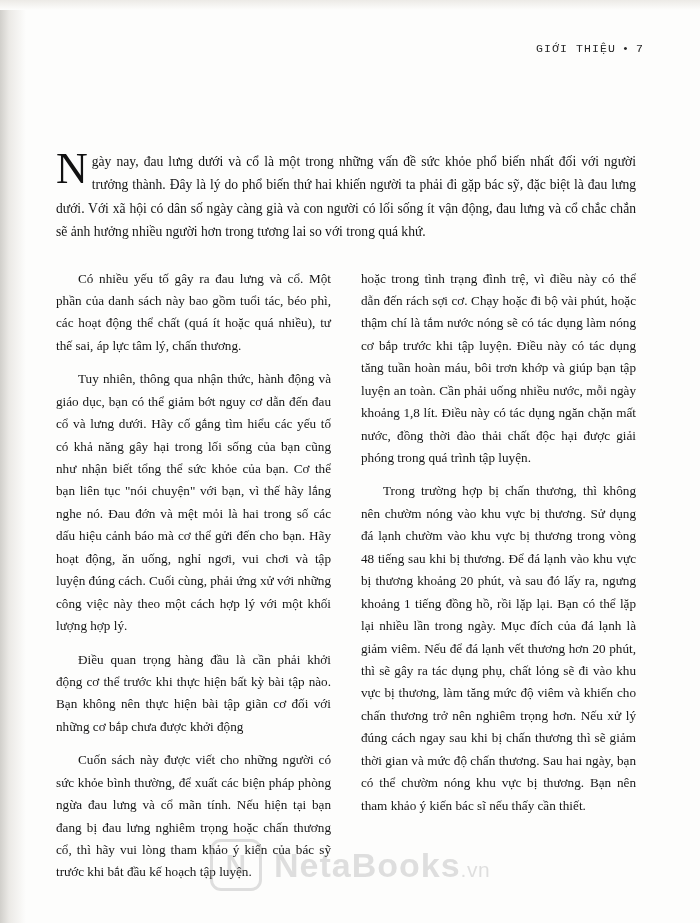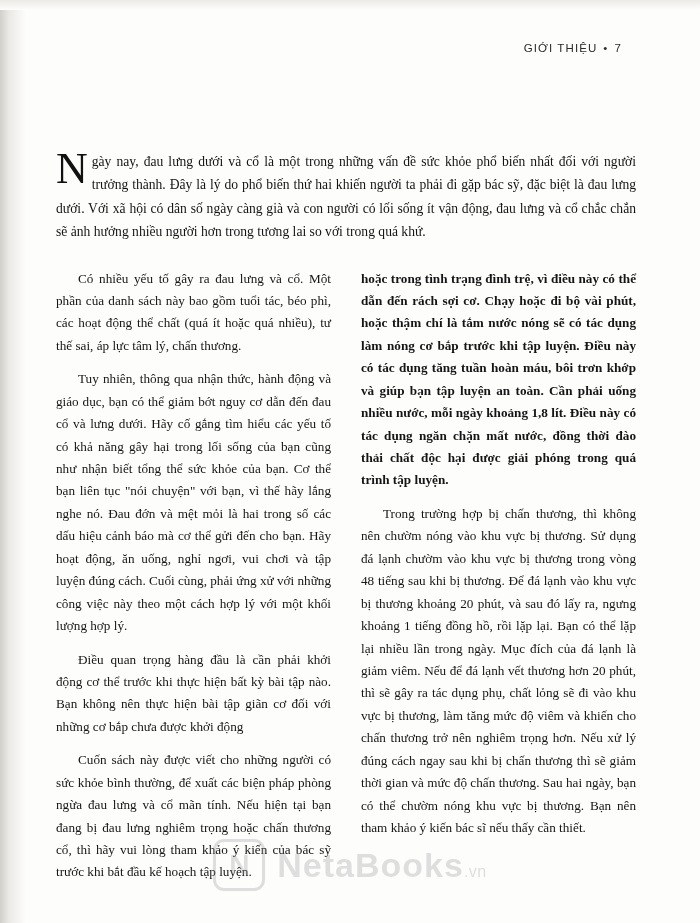--- a/index.html
+++ b/index.html
@@ -37,25 +37,25 @@
     left: 0;
     top: 0;
     width: 700px;
     height: 10px;
     background: linear-gradient(to bottom, #eceae6 0%, #fdfdfc 100%);
   }
 
   .running-head {
     position: absolute;
     top: 42px;
-    right: 78px;
+    right: 56px;
     font-size: 11.5px;
     letter-spacing: 1.1px;
     color: #2a2a2a;
-    font-family: Liberation Sans, sans-serif;
+    font-family: Liberation Mono, monospace;
     white-space: nowrap;
   }
   .running-head .sep {
     margin: 0 6px;
   }
 
   .content {
     position: absolute;
     left: 56px;
     top: 150px;
@@ -93,21 +93,20 @@
     font-size: 13.2px;
     line-height: 1.70;
     text-align: justify;
     text-justify: inter-word;
     margin: 0 0 11px 0;
     text-indent: 22px;
     color: #151515;
   }
   .col p.noindent {
     text-indent: 0;
-    font-weight: bold;
   }
 
   
   .watermark {
     position: absolute;
     left: 0;
     right: 0;
     bottom: 32px;
     display: flex;
     align-items: center;
@@ -131,21 +130,21 @@
     line-height: 1;
   }
   .wm-text {
     font-family: "Liberation Sans", sans-serif;
     font-size: 34px;
     letter-spacing: 1px;
     color: #9a9a9a;
     font-weight: bold;
   }
   .wm-text .suffix {
-    font-size: 16px;
+    font-size: 21px;
     font-weight: normal;
     letter-spacing: 0.5px;
   }
 </style>
 </head>
 <body>
 
 <div class="page">
 
   <div class="gutter-shadow"></div>

